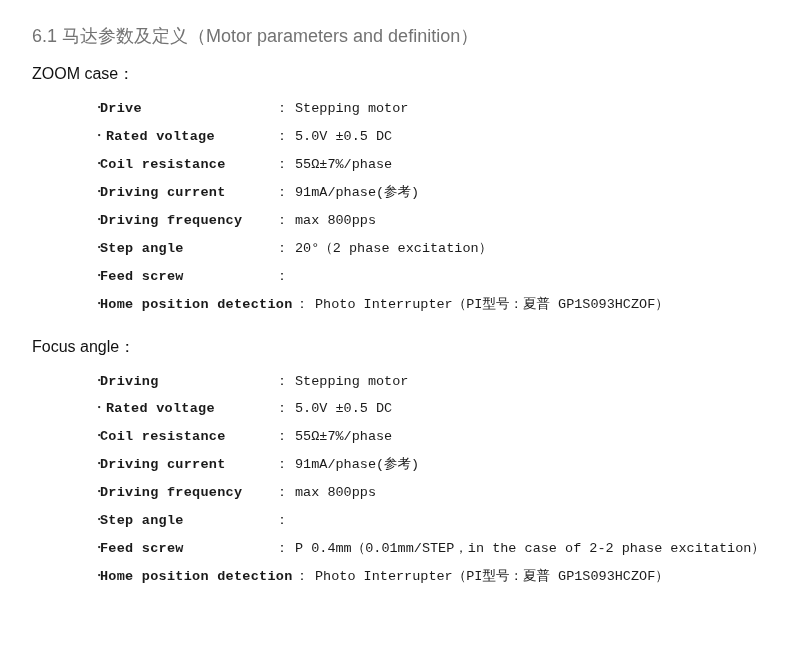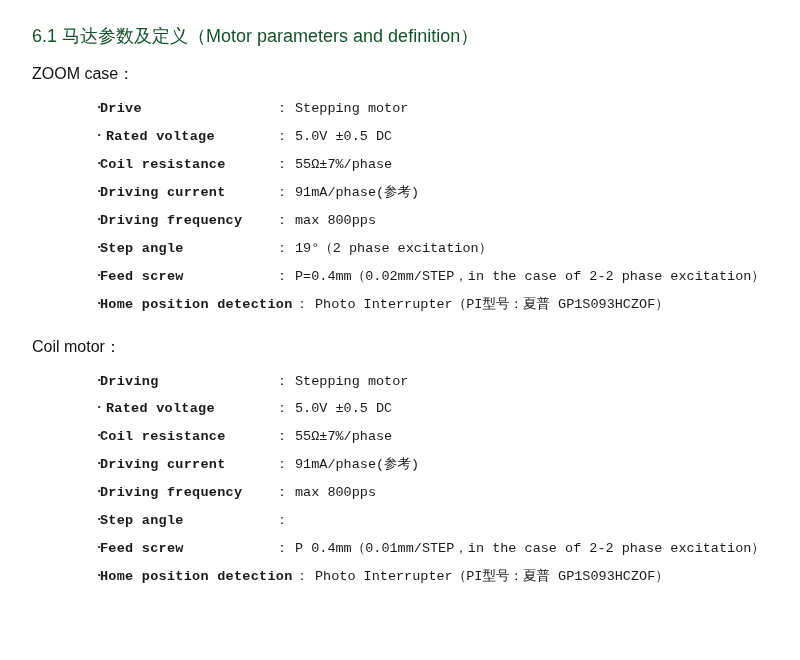--- a/index.html
+++ b/index.html
@@ -16,21 +16,21 @@
       padding: 24px 32px;
       width: 800px;
       min-height: 660px;
     }
 
     .page-title {
       font-family: Arial, sans-serif;
       font-size: 18px;
       font-weight: normal;
       margin-bottom: 16px;
-      color: #14532d;
+      color: #737373;
     }
 
     .section-title {
       font-family: Arial, sans-serif;
       font-size: 16px;
       font-weight: normal;
       margin-bottom: 12px;
       color: #111;
     }
 
@@ -116,39 +116,38 @@
     <div class="param-row">
       <span class="param-bullet">・</span>
       <span class="param-name">Driving frequency</span>
       <span class="param-colon">：</span>
       <span class="param-value">max 800pps</span>
     </div>
     <div class="param-row">
       <span class="param-bullet">・</span>
       <span class="param-name">Step angle</span>
       <span class="param-colon">：</span>
-      <span class="param-value">19°（2 phase excitation）</span>
+      <span class="param-value">20°（2 phase excitation）</span>
     </div>
     <div class="param-row">
       <span class="param-bullet">・</span>
       <span class="param-name">Feed screw</span>
       <span class="param-colon">：</span>
-      <span class="param-value">P=0.4mm（0.02mm/STEP，in the case of 2-2 phase excitation）</span>
     </div>
     <div class="param-row">
       <span class="param-bullet">・</span>
       <span class="param-name param-name-wide">Home position detection</span>
       <span class="param-colon">：</span>
       <span class="param-value">Photo Interrupter（PI型号：夏普 GP1S093HCZOF）</span>
     </div>
   </div>
 
 <div class="section-separator"></div>
 
-<h2 class="section-title">Coil motor：</h2>
+<h2 class="section-title">Focus angle：</h2>
 
 <div class="params-table" id="focus-motor-params">
 <div class="param-row">
       <span class="param-bullet">・</span>
       <span class="param-name">Driving</span>
       <span class="param-colon">：</span>
       <span class="param-value">Stepping motor</span>
     </div>
     <div class="param-row">
       <span class="param-bullet">・</span>

